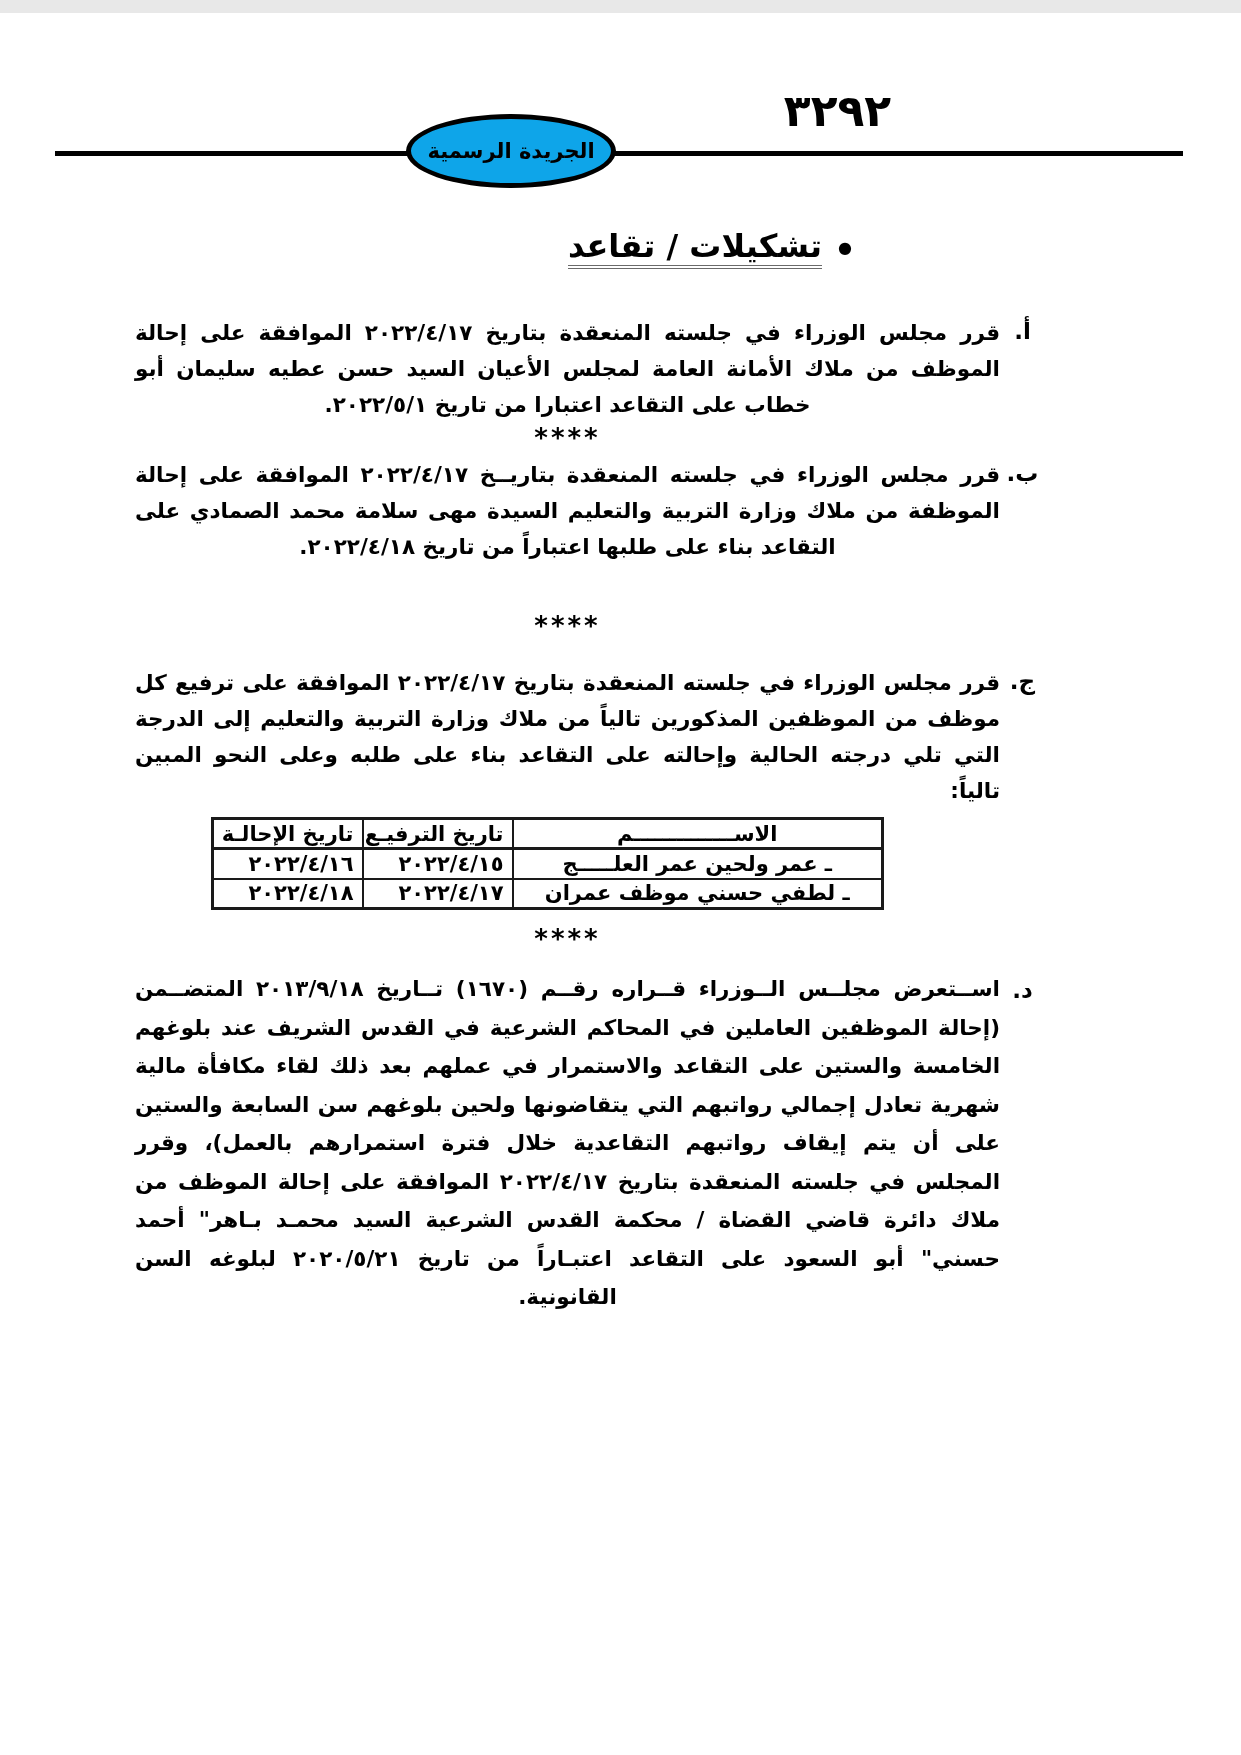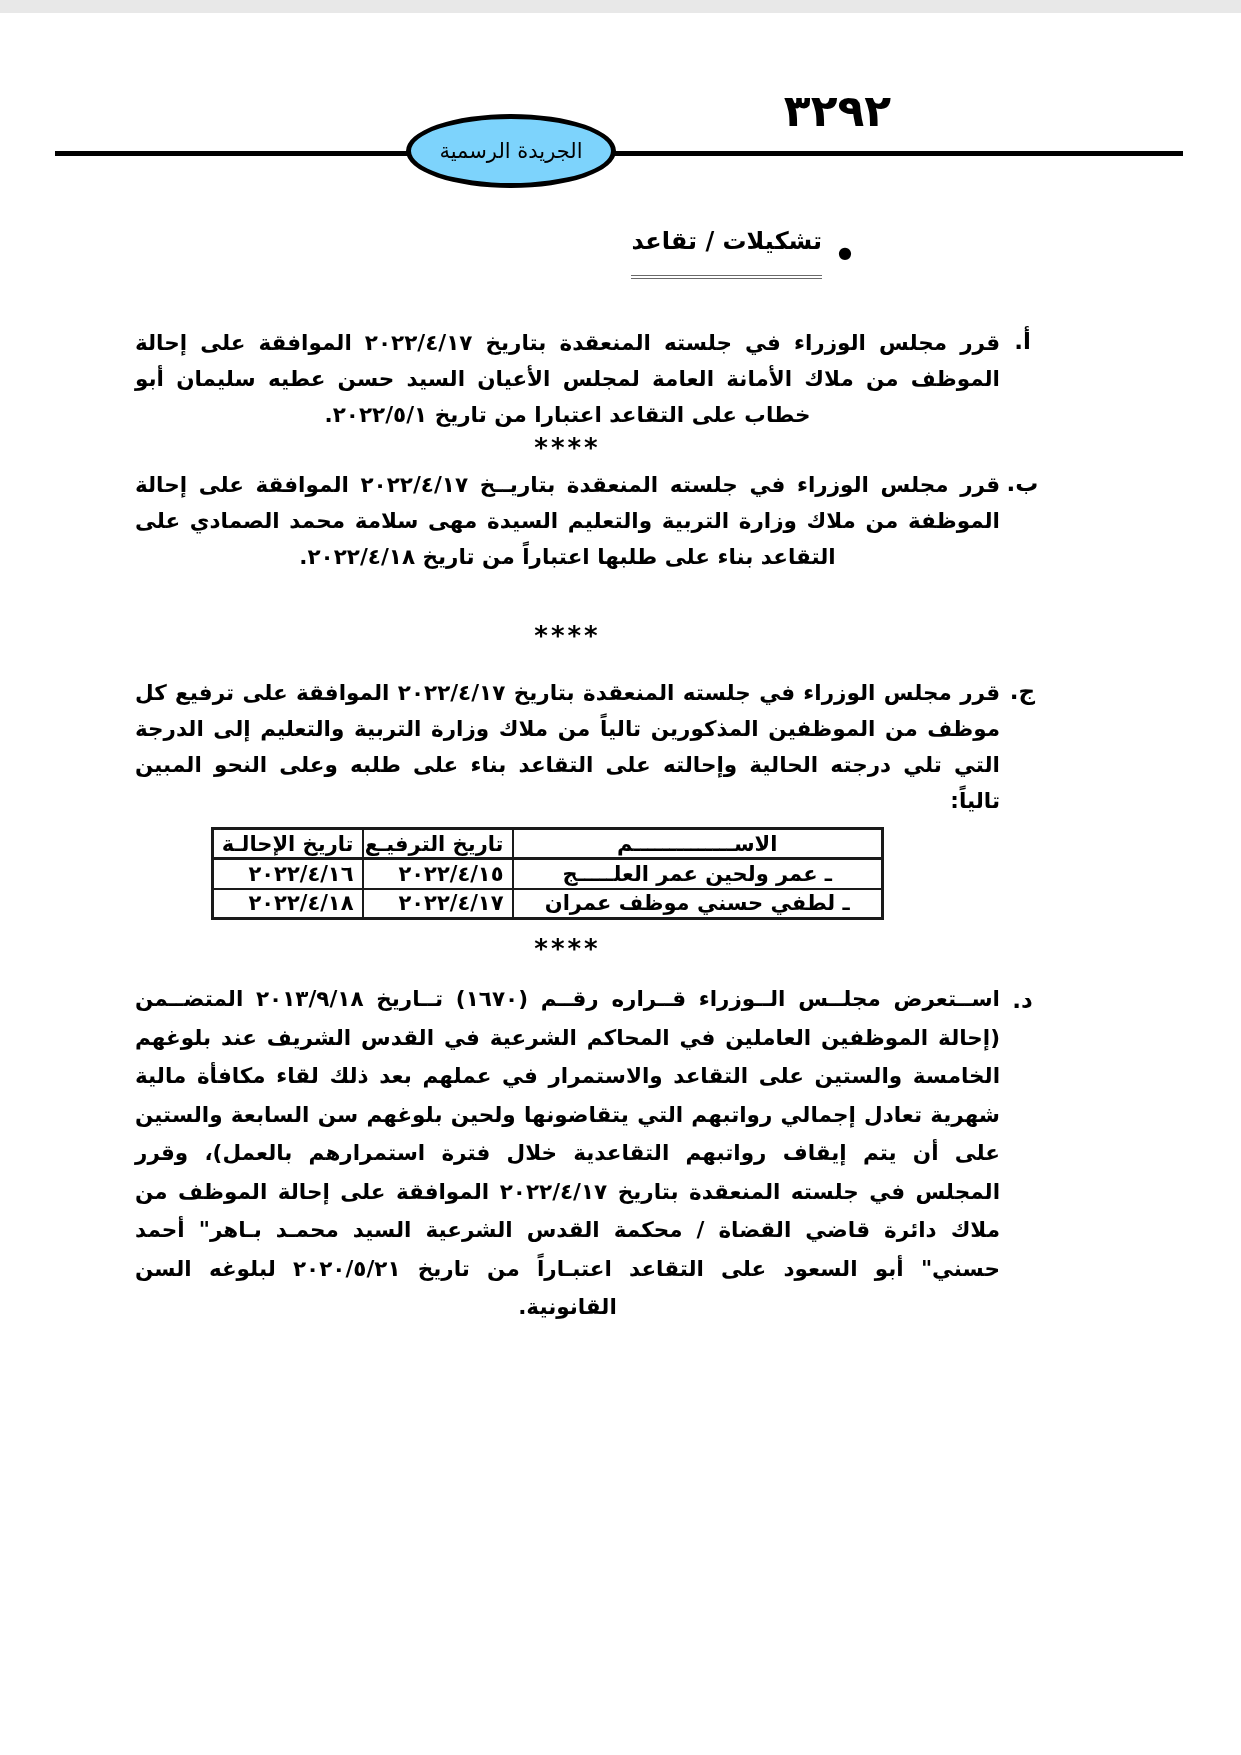--- a/index.html
+++ b/index.html
@@ -27,26 +27,26 @@
     position: absolute;
     top: 138px; left: 55px;
     width: 1128px; height: 5px;
     background: #000;
     z-index: 1;
   }
   .header-oval {
     position: absolute;
     top: 101px; left: 406px;
     width: 210px; height: 74px;
-    background: #7dd3fc;
+    background: #0ea5e9;
     border: 5px solid #000;
     border-radius: 50%;
     z-index: 2;
     display: flex; align-items: center; justify-content: center;
-    font-size: 21px; font-weight: normal;
+    font-size: 21px; font-weight: bold;
     direction: rtl;
     text-align: right;
   }
   
   .content {
     position: absolute;
     top: 196px; left: 135px;
     width: 910px;
     direction: rtl;
   }
@@ -67,24 +67,24 @@
     margin: 18px 45px 0 0;
     padding-right: 148px;
     display: flex;
     align-items: center;
     gap: 16px;
     direction: rtl;
   }
   .bullet-icon { font-size: 16px; line-height: 1; }
   .section-label {
     display: inline-block;
-    font-size: 24px;
+    font-size: 32px;
     font-weight: bold;
     border-bottom: 4px double #6a6a6a;
-    padding-bottom: 20px;
+    padding-bottom: 0;
   }
   
   .clause {
     display: grid;
     grid-template-columns: 45px 865px;
     direction: rtl;
   }
   .clause-marker {
     font-size: 23px;
     font-weight: bold;

